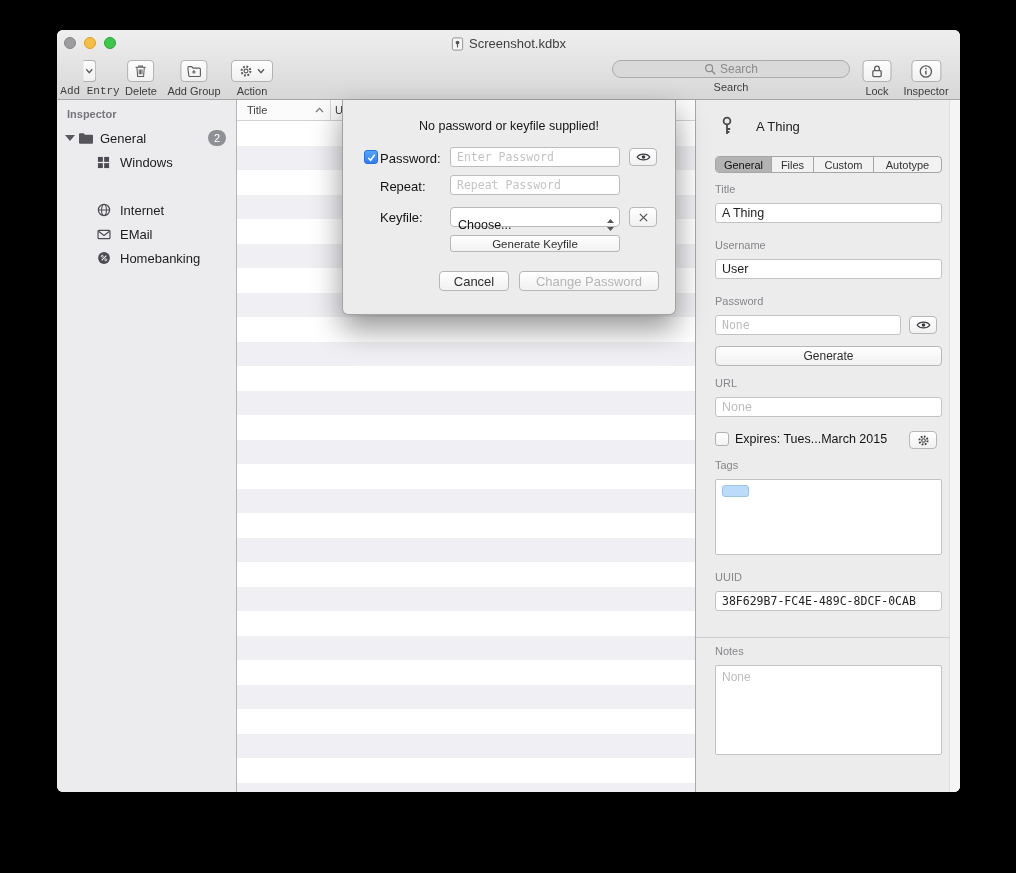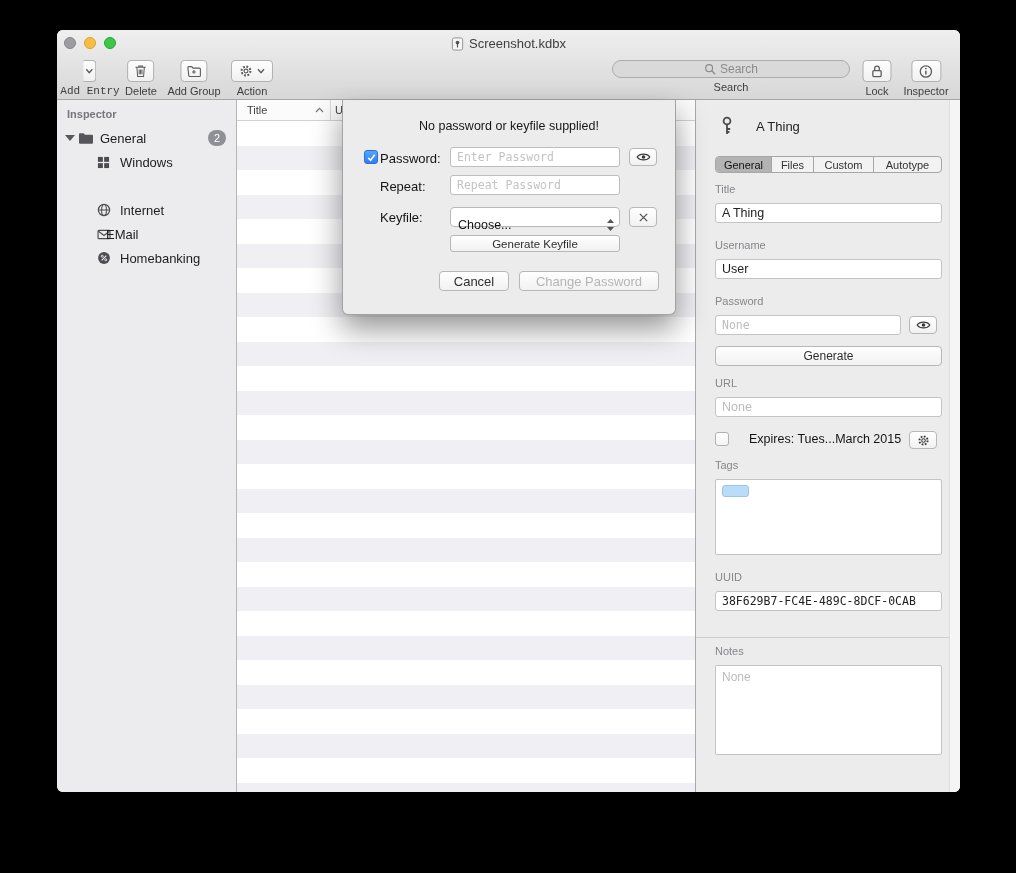--- a/index.html
+++ b/index.html
@@ -296,21 +296,21 @@
         <span class="label" style="position:absolute;left:63px;">Internet</span>
       </div>
 
       <div class="sb-row" style="top:122px;">
         <span class="sb-icon" style="left:40px;">
           <svg width="14" height="11" viewBox="0 0 15 12">
               <rect x="1" y="1.5" width="13" height="9" rx="1" fill="none" stroke="currentColor" stroke-width="1.3"></rect>
               <path d="M1.5 2.5 L7.5 7 L13.5 2.5" fill="none" stroke="currentColor" stroke-width="1.3"></path>
             </svg>
         </span>
-        <span class="label" style="position:absolute;left:49px;">EMail</span>
+        <span class="label" style="position:absolute;left:63px;">EMail</span>
       </div>
 
       <div class="sb-row" style="top:146px;">
         <span class="sb-icon" style="left:40px;">
           <svg width="14" height="14" viewBox="0 0 15 15">
               <circle cx="7.5" cy="7.5" r="6.3" fill="currentColor"></circle>
               <path d="M10 5 L5 10" stroke="#ececec" stroke-width="1.2"></path>
               <circle cx="5.6" cy="5.6" r="1.1" fill="none" stroke="#ececec" stroke-width="1"></circle>
               <circle cx="9.4" cy="9.4" r="1.1" fill="none" stroke="#ececec" stroke-width="1"></circle>
             </svg>
@@ -395,21 +395,21 @@
         </span>
       </div>
 
       <div class="btn" style="position:absolute;left:19px;top:246px;width:227px;height:20px;">
         <span>Generate</span>
       </div>
 
       <span class="ilabel" style="top:277px;">URL</span>
       <input class="ifield" style="top: 297px;" type="text" placeholder="None">
 
-      <div style="position:absolute;left:19px;top:330px;height:18px;display:flex;align-items:center;gap:20px;">
+      <div style="position:absolute;left:19px;top:330px;height:18px;display:flex;align-items:center;gap:6px;">
         <div class="cb"></div>
         <span style="font-size:12.5px;color:#141414;white-space:nowrap;">Expires: Tues...March 2015</span>
       </div>
       <div class="btn gear-btn" style="left:213px;top:331px;">
         <span>
           <svg width="13" height="13" viewBox="0 0 16 16">
               <circle cx="8" cy="8" r="5" fill="none" stroke="currentColor" stroke-width="2.4" stroke-dasharray="2.1 1.8"></circle>
               <circle cx="8" cy="8" r="2.2" fill="none" stroke="currentColor" stroke-width="1.3"></circle>
             </svg>
         </span>

